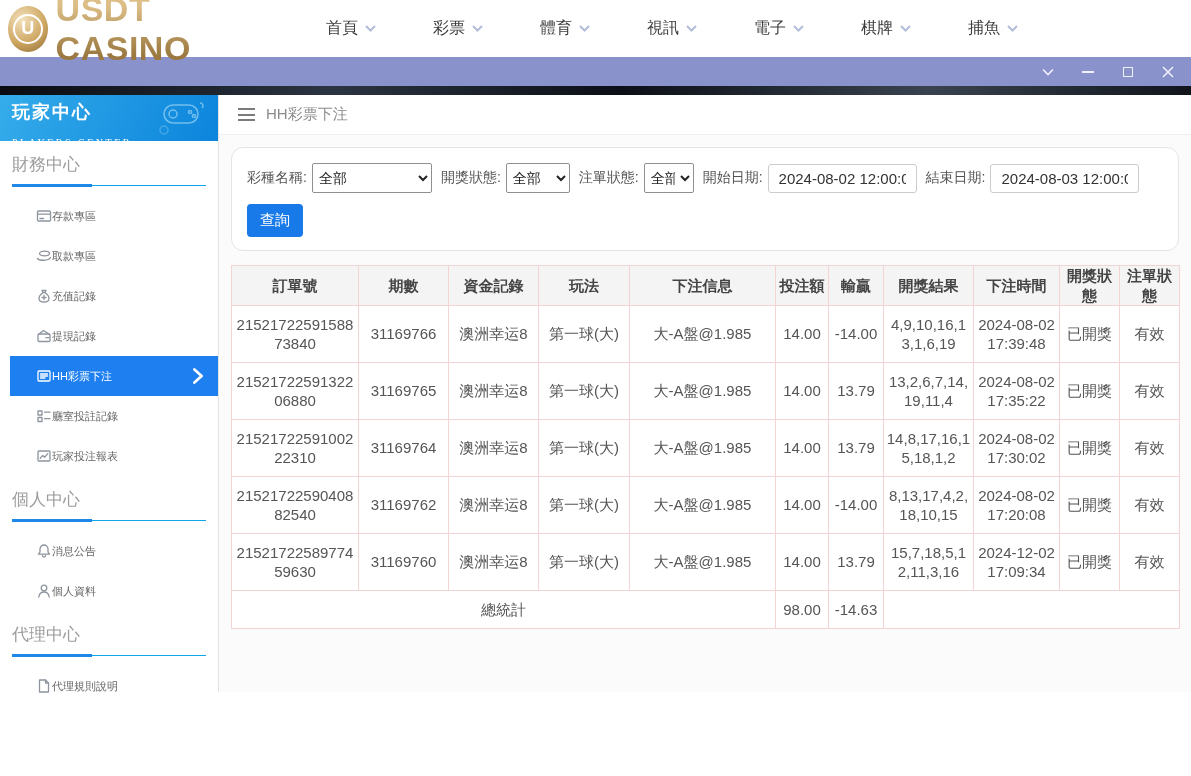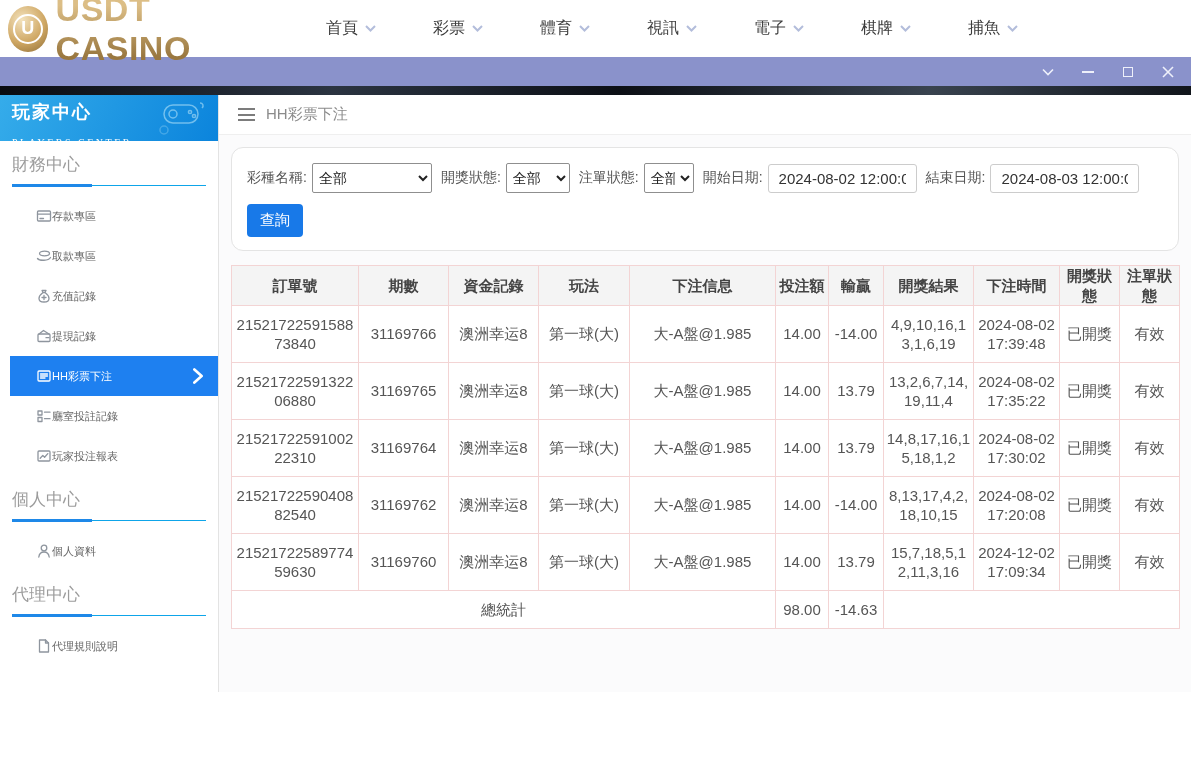--- a/index.html
+++ b/index.html
@@ -243,20 +243,27 @@
             <path d="M4.2 10.2l2.6-2.8 1.8 1.8 3.2-3.6"></path>
           </svg>
         <span>玩家投注報表</span>
       </div>
     </div>
 
     <div class="side-section">
       <div class="section-title">個人中心</div>
     </div>
     <div class="menu">
+      <div class="menu-item">
+        <svg viewBox="0 0 16 16">
+            <path d="M8 2a4 4 0 0 1 4 4v3l1.5 2.2h-11L4 9V6a4 4 0 0 1 4-4z"></path>
+            <path d="M6.5 12.5a1.5 1.5 0 0 0 3 0"></path>
+          </svg>
+        <span>消息公告</span>
+      </div>
       <div class="menu-item">
         <svg viewBox="0 0 16 16">
             <circle cx="8" cy="5" r="2.8"></circle>
             <path d="M2.8 14c.5-3.4 2.4-5 5.2-5s4.7 1.6 5.2 5"></path>
           </svg>
         <span>個人資料</span>
       </div>
     </div>
 
     <div class="side-section">

